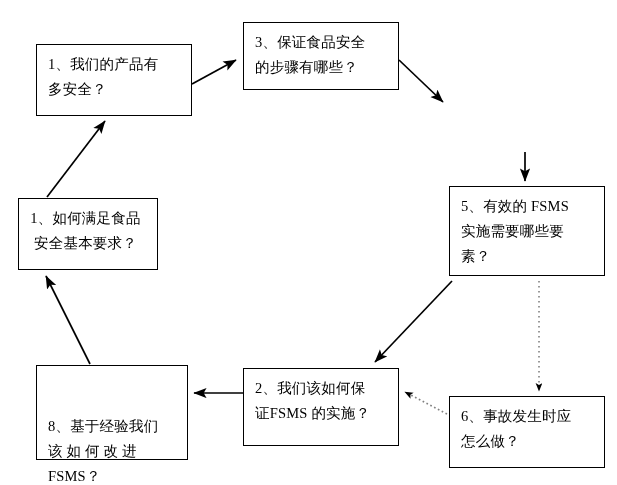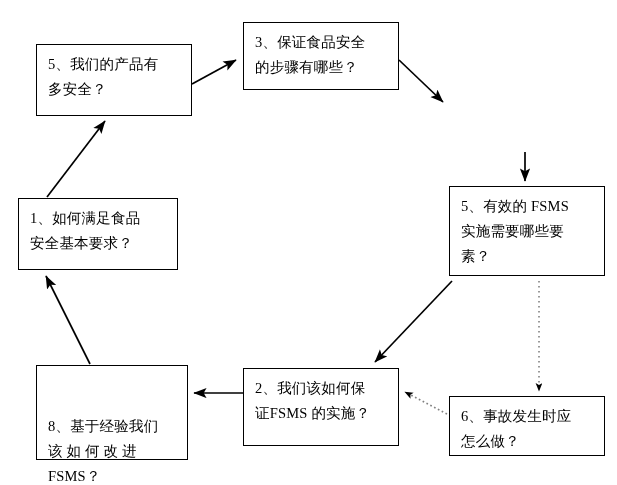--- a/index.html
+++ b/index.html
@@ -74,43 +74,43 @@
 
     <line x1="539" y1="281" x2="539" y2="391" stroke="#808080" stroke-width="1.6" stroke-dasharray="1.6 3.4" marker-end="url(#arrowDot)"></line>
 
     <line x1="447" y1="414" x2="405" y2="392" stroke="#808080" stroke-width="1.6" stroke-dasharray="1.7 2.6" marker-end="url(#arrowDot)"></line>
 
     <line x1="243" y1="393" x2="194" y2="393" stroke="#000000" stroke-width="1.7" marker-end="url(#arrowSolid)"></line>
 
     <line x1="90" y1="364" x2="46" y2="276" stroke="#000000" stroke-width="1.7" marker-end="url(#arrowSolid)"></line>
   </svg>
 
-  <div class="node" style="left: 18px; top: 198px; width: 160px; height: 72px;">
+  <div class="node" style="left: 18px; top: 198px; width: 140px; height: 72px; text-align: center;">
     <span class="txt">1、如何满足食品
 安全基本要求？</span>
   </div>
 
   <div class="node" style="left: 36px; top: 44px; width: 156px; height: 72px;">
-    <span class="txt">5、我们的产品有
+    <span class="txt">1、我们的产品有
 多安全？</span>
   </div>
 
   <div class="node" style="left: 243px; top: 22px; width: 156px; height: 68px;">
     <span class="txt">3、保证食品安全
 的步骤有哪些？</span>
   </div>
 
 
   <div class="node" style="left: 449px; top: 186px; width: 156px; height: 90px;">
     <span class="txt">5、有效的 FSMS
 实施需要哪些要
 素？</span>
   </div>
 
-  <div class="node" style="left: 449px; top: 396px; width: 156px; height: 60px;">
+  <div class="node" style="left: 449px; top: 396px; width: 156px; height: 72px;">
     <span class="txt">6、事故发生时应
 怎么做？</span>
   </div>
 
   <div class="node" style="left: 243px; top: 368px; width: 156px; height: 78px;">
     <span class="txt">2、我们该如何保
 证FSMS 的实施？</span>
   </div>
 
   <div class="node just" style="left: 36px; top: 365px; width: 152px; height: 95px;">

